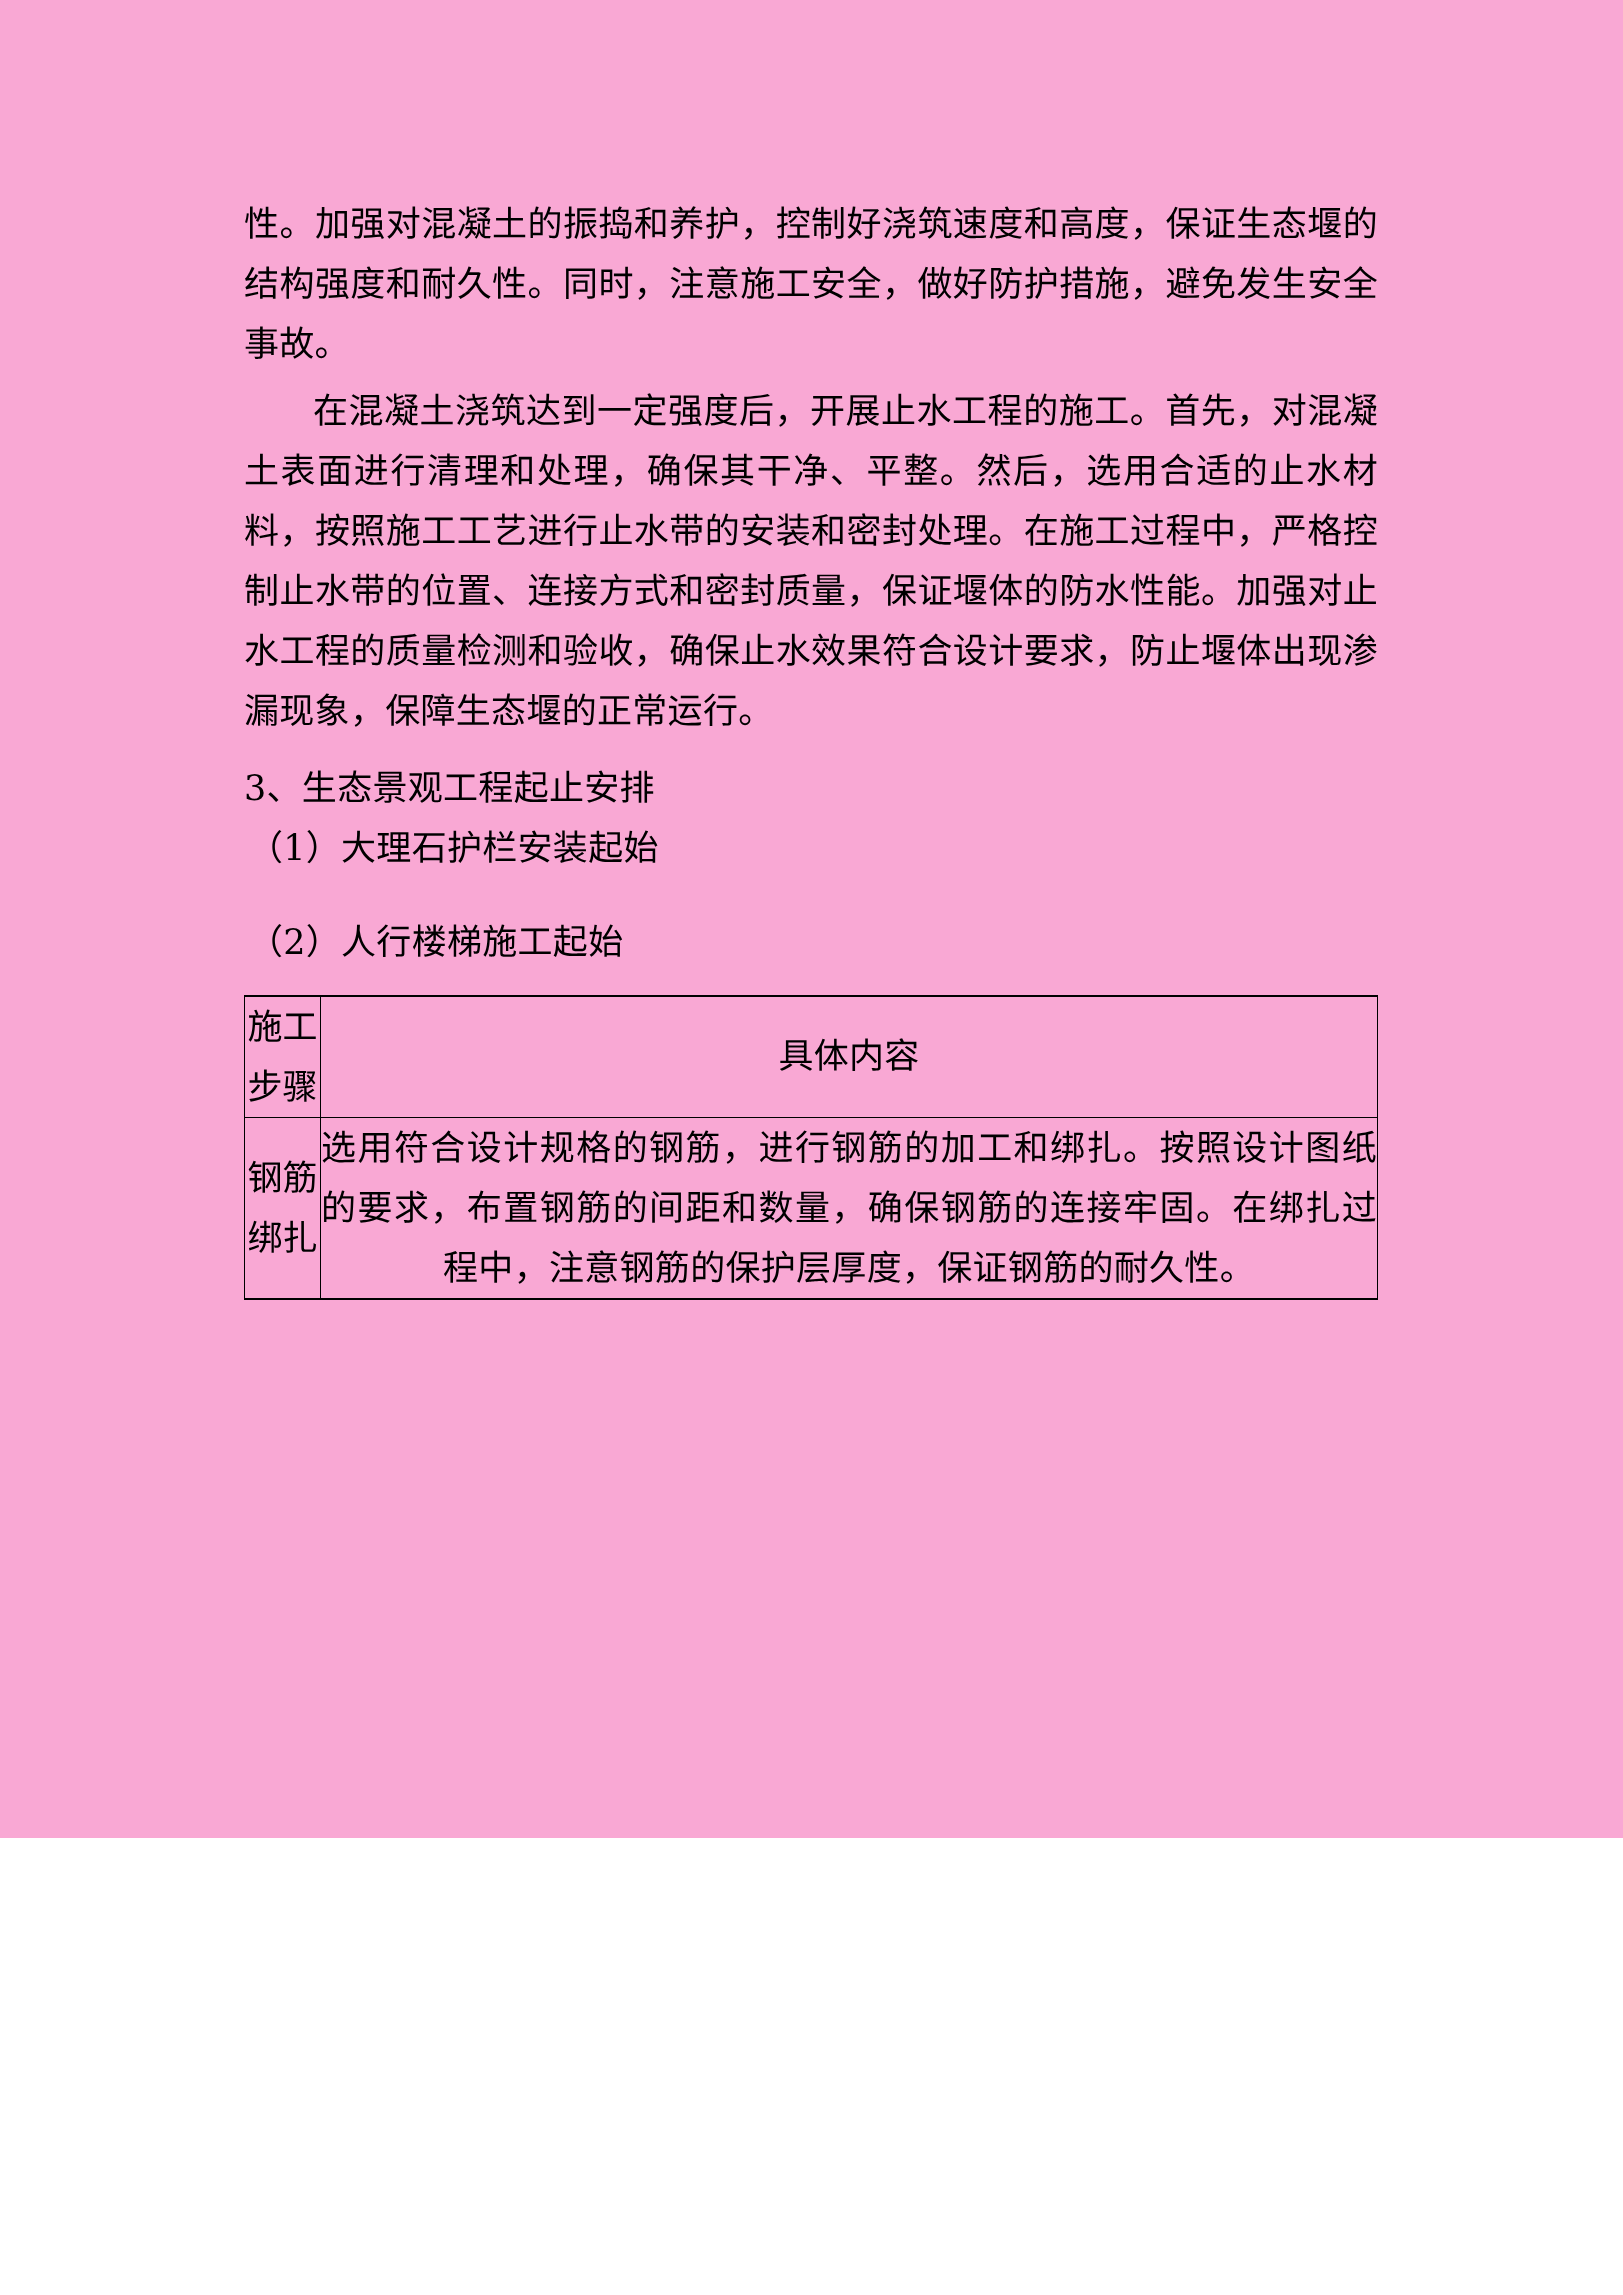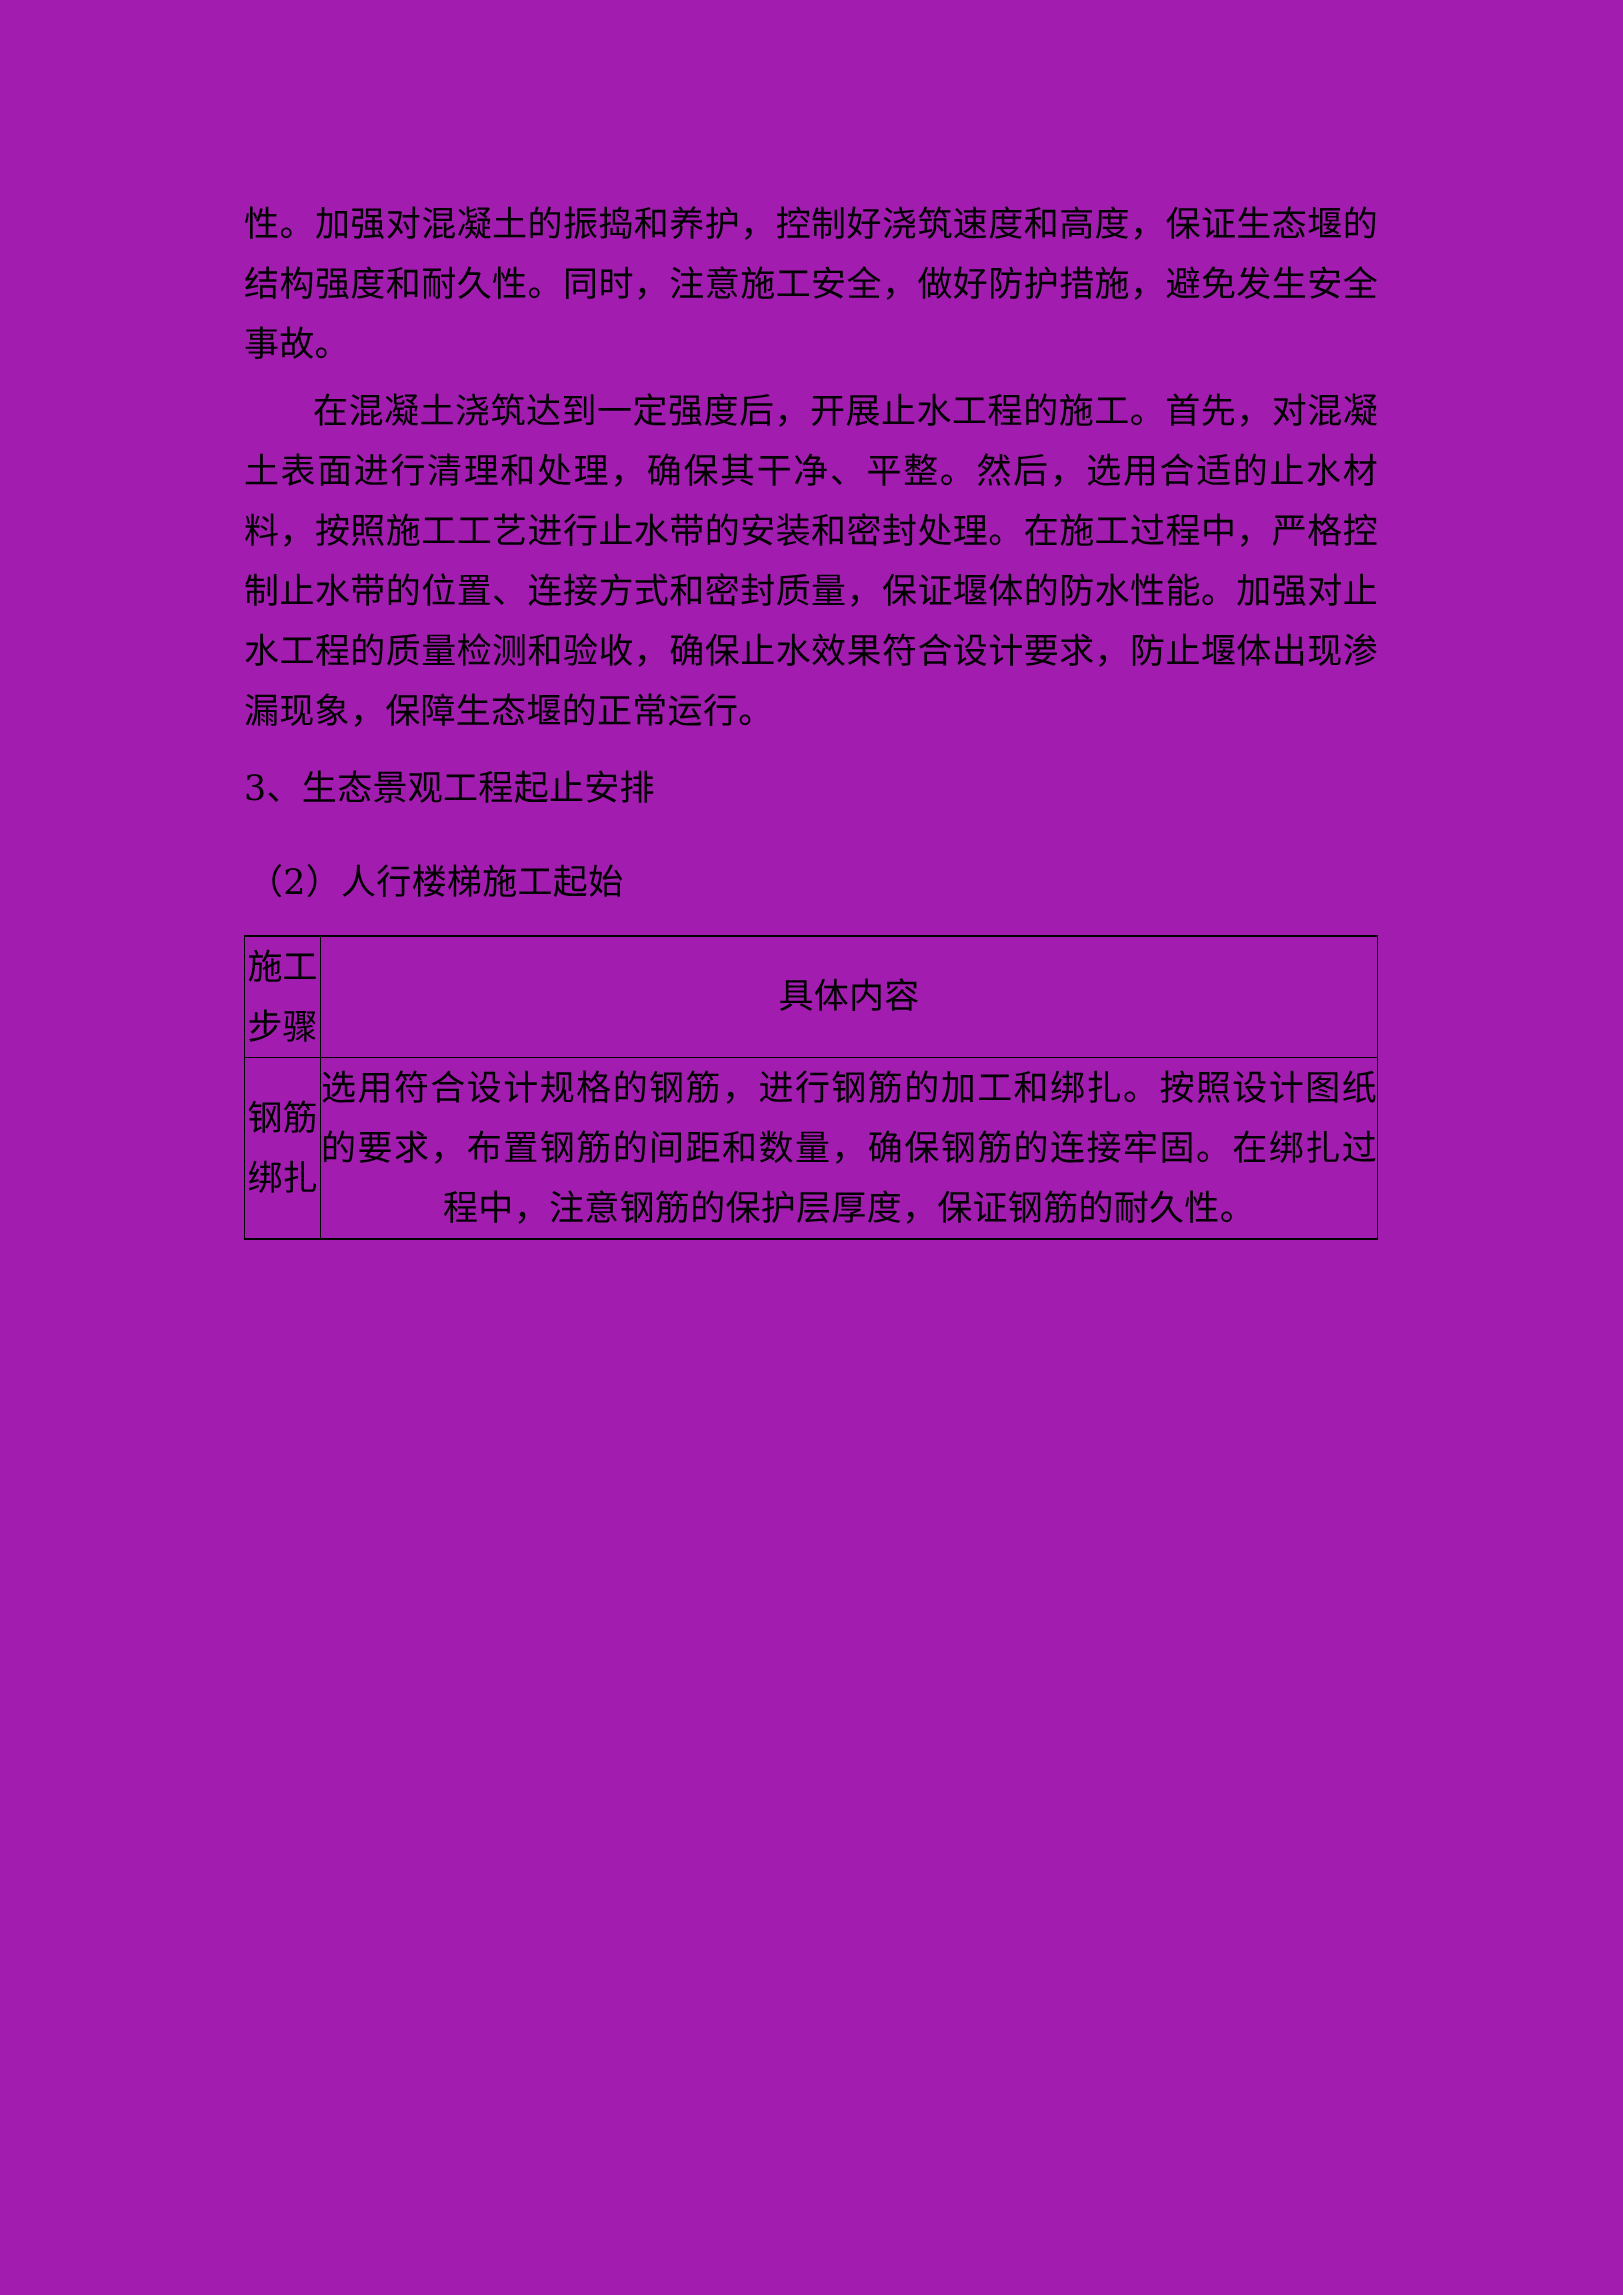--- a/index.html
+++ b/index.html
@@ -4,22 +4,22 @@
 <title>施工组织设计文档页</title>
 <style>
   html, body {
     margin: 0;
     padding: 0;
     background: #ffffff;
   }
   .page {
     position: relative;
     width: 1623px;
-    height: 2295px;
-    background: #a21caf;
+    height: 1838px;
+    background: #f9a8d4;
     box-sizing: border-box;
     font-family: "DejaVu Serif", "Liberation Serif", serif;
     color: #000000;
     overflow: hidden;
   }
   .content {
     position: absolute;
     left: 244px;
     top: 194px;
     width: 1134px;
@@ -121,20 +121,21 @@
 
     <div class="gap-sm"></div>
 
 
     <p class="para indent">在混凝土浇筑达到一定强度后，开展止水工程的施工。首先，对混凝土表面进行清理和处理，确保其干净、平整。然后，选用合适的止水材料，按照施工工艺进行止水带的安装和密封处理。在施工过程中，严格控制止水带的位置、连接方式和密封质量，保证堰体的防水性能。加强对止水工程的质量检测和验收，确保止水效果符合设计要求，防止堰体出现渗漏现象，保障生态堰的正常运行。</p>
 
     <div class="gap-md"></div>
 
     <p class="heading">3、生态景观工程起止安排</p>
 
+    <p class="heading sub">（1）大理石护栏安装起始</p>
 
 
     <div class="gap-lg"></div>
 
     <p class="heading sub">（2）人行楼梯施工起始</p>
 
     <div class="tbl-wrap">
       <table class="steps">
         <tbody>
           <tr>

